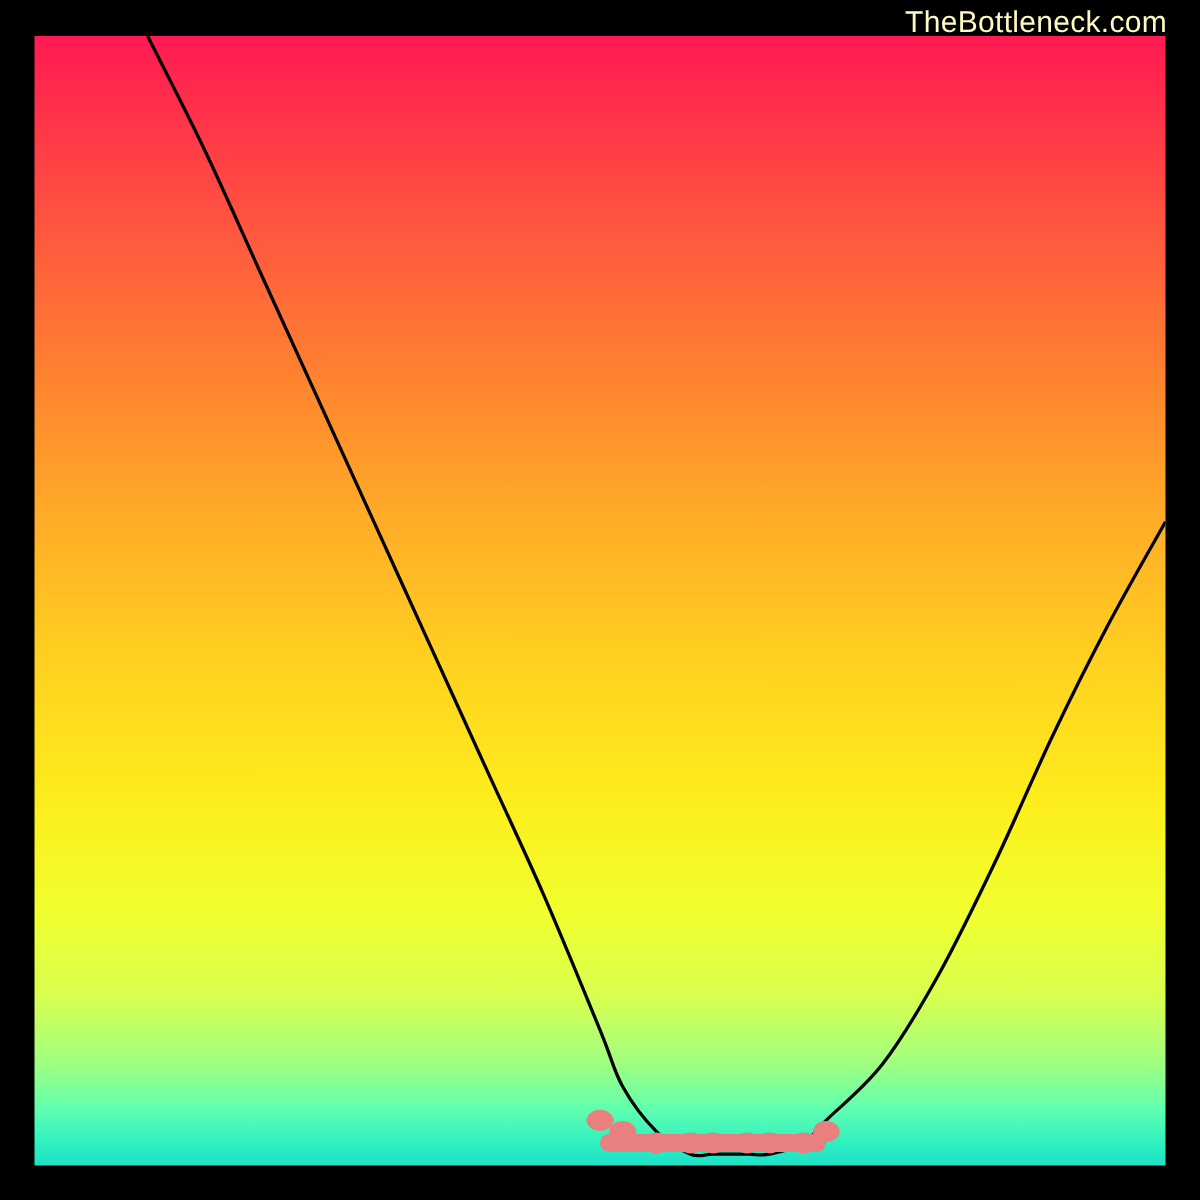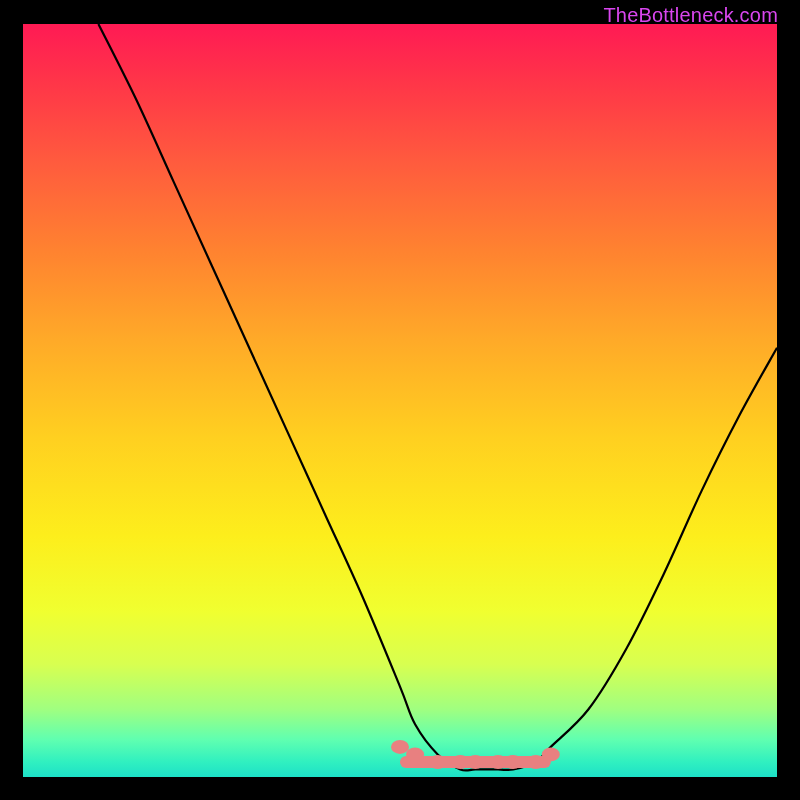--- a/index.html
+++ b/index.html
@@ -36,21 +36,21 @@
       #a0ff80 91%,
       #60ffb0 95%,
       #30f0c0 98%,
       #1de0c8 100%
     );
   }
   .watermark {
     position: absolute;
     top: 4px;
     right: 22px;
-    color: #d946ef;
+    color: #fef9c3;
     font-size: 20px;
     font-weight: normal;
     letter-spacing: 0.2px;
     margin-left: 48px;
   }
   svg.curve {
     position: absolute;
     left: 0;
     top: 0;
     width: 754px;

